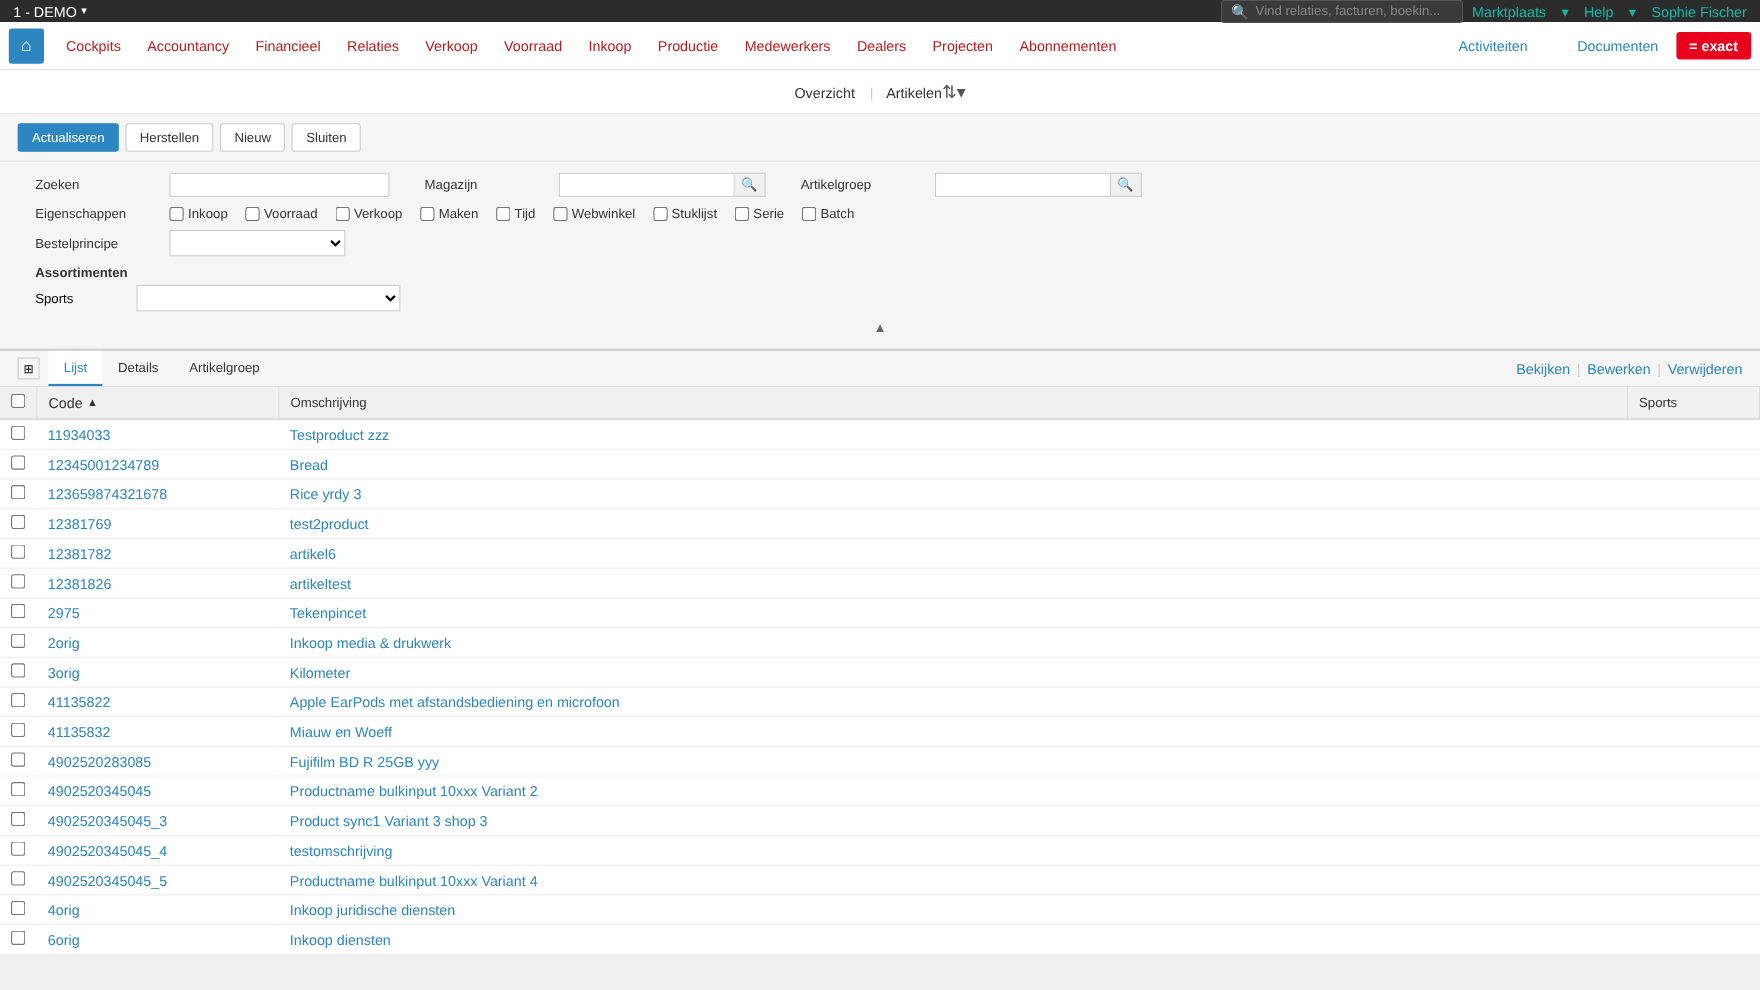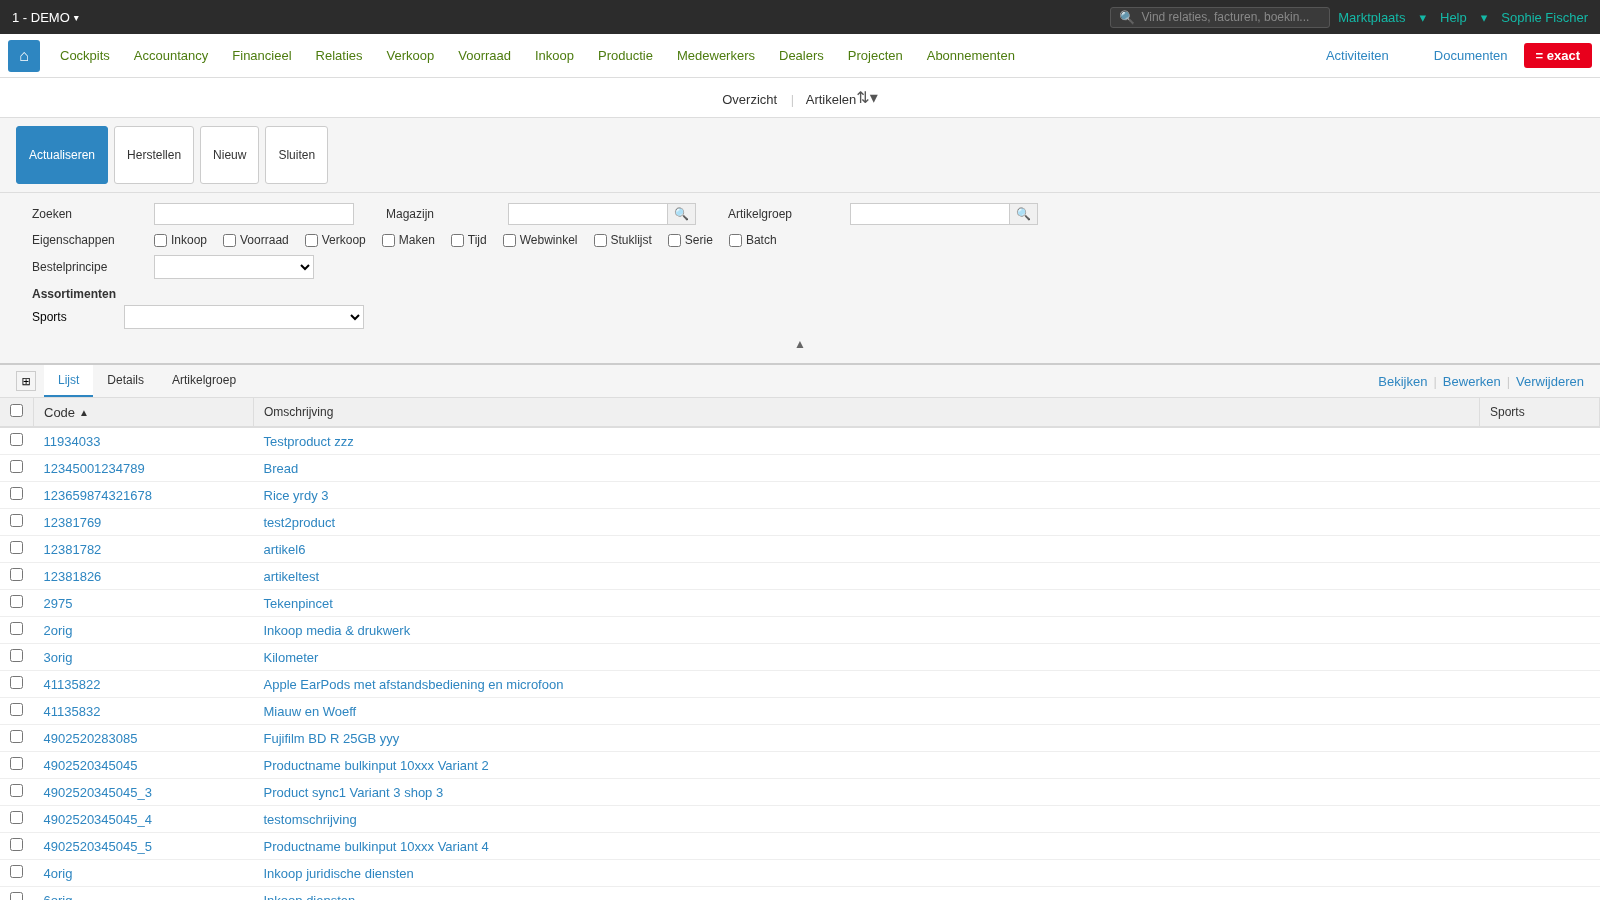--- a/index.html
+++ b/index.html
@@ -2,21 +2,21 @@
 <html><head>
   <meta charset="utf-8">
   <style>
     * { box-sizing: border-box; margin: 0; padding: 0; font-family: Arial, sans-serif; font-size: 13px; }
     body { background: #f0f0f0; }
 
     
     .top-bar {
       background: #2c2c2c;
       color: #ccc;
-      height: 34px;
+      height: 20px;
       display: flex;
       align-items: center;
       padding: 0 12px;
       gap: 8px;
     }
     .top-bar-title { color: #fff; font-size: 13px; display: flex; align-items: center; gap: 4px; }
     .top-bar-search {
       margin-left: auto;
       display: flex;
       align-items: center;
@@ -54,21 +54,21 @@
       display: flex;
       align-items: center;
       justify-content: center;
       border-radius: 3px;
       font-size: 16px;
       margin-right: 8px;
       cursor: pointer;
     }
     .nav-items { display: flex; align-items: center; gap: 0; flex: 1; }
     .nav-item {
-      color: #4d7c0f;
+      color: #b91c1c;
       font-size: 13px;
       padding: 0 12px;
       height: 40px;
       display: flex;
       align-items: center;
       cursor: pointer;
       text-decoration: none;
     }
     .nav-right { display: flex; align-items: center; gap: 16px; }
     .nav-right-item { color: #2e86c1; font-size: 13px; cursor: pointer; margin-left: 29px; }
@@ -97,21 +97,21 @@
     
     .toolbar {
       background: #f5f5f5;
       padding: 8px 16px;
       border-bottom: 1px solid #ddd;
       display: flex;
       align-items: center;
       gap: 6px;
     }
     .btn {
-      padding: 21px 12px;
+      padding: 5px 12px;
       border: 1px solid #ccc;
       border-radius: 3px;
       cursor: pointer;
       font-size: 12px;
       background: #fff;
       color: #333;
     }
     .btn-primary {
       background: #2e86c1;
       color: #fff;

